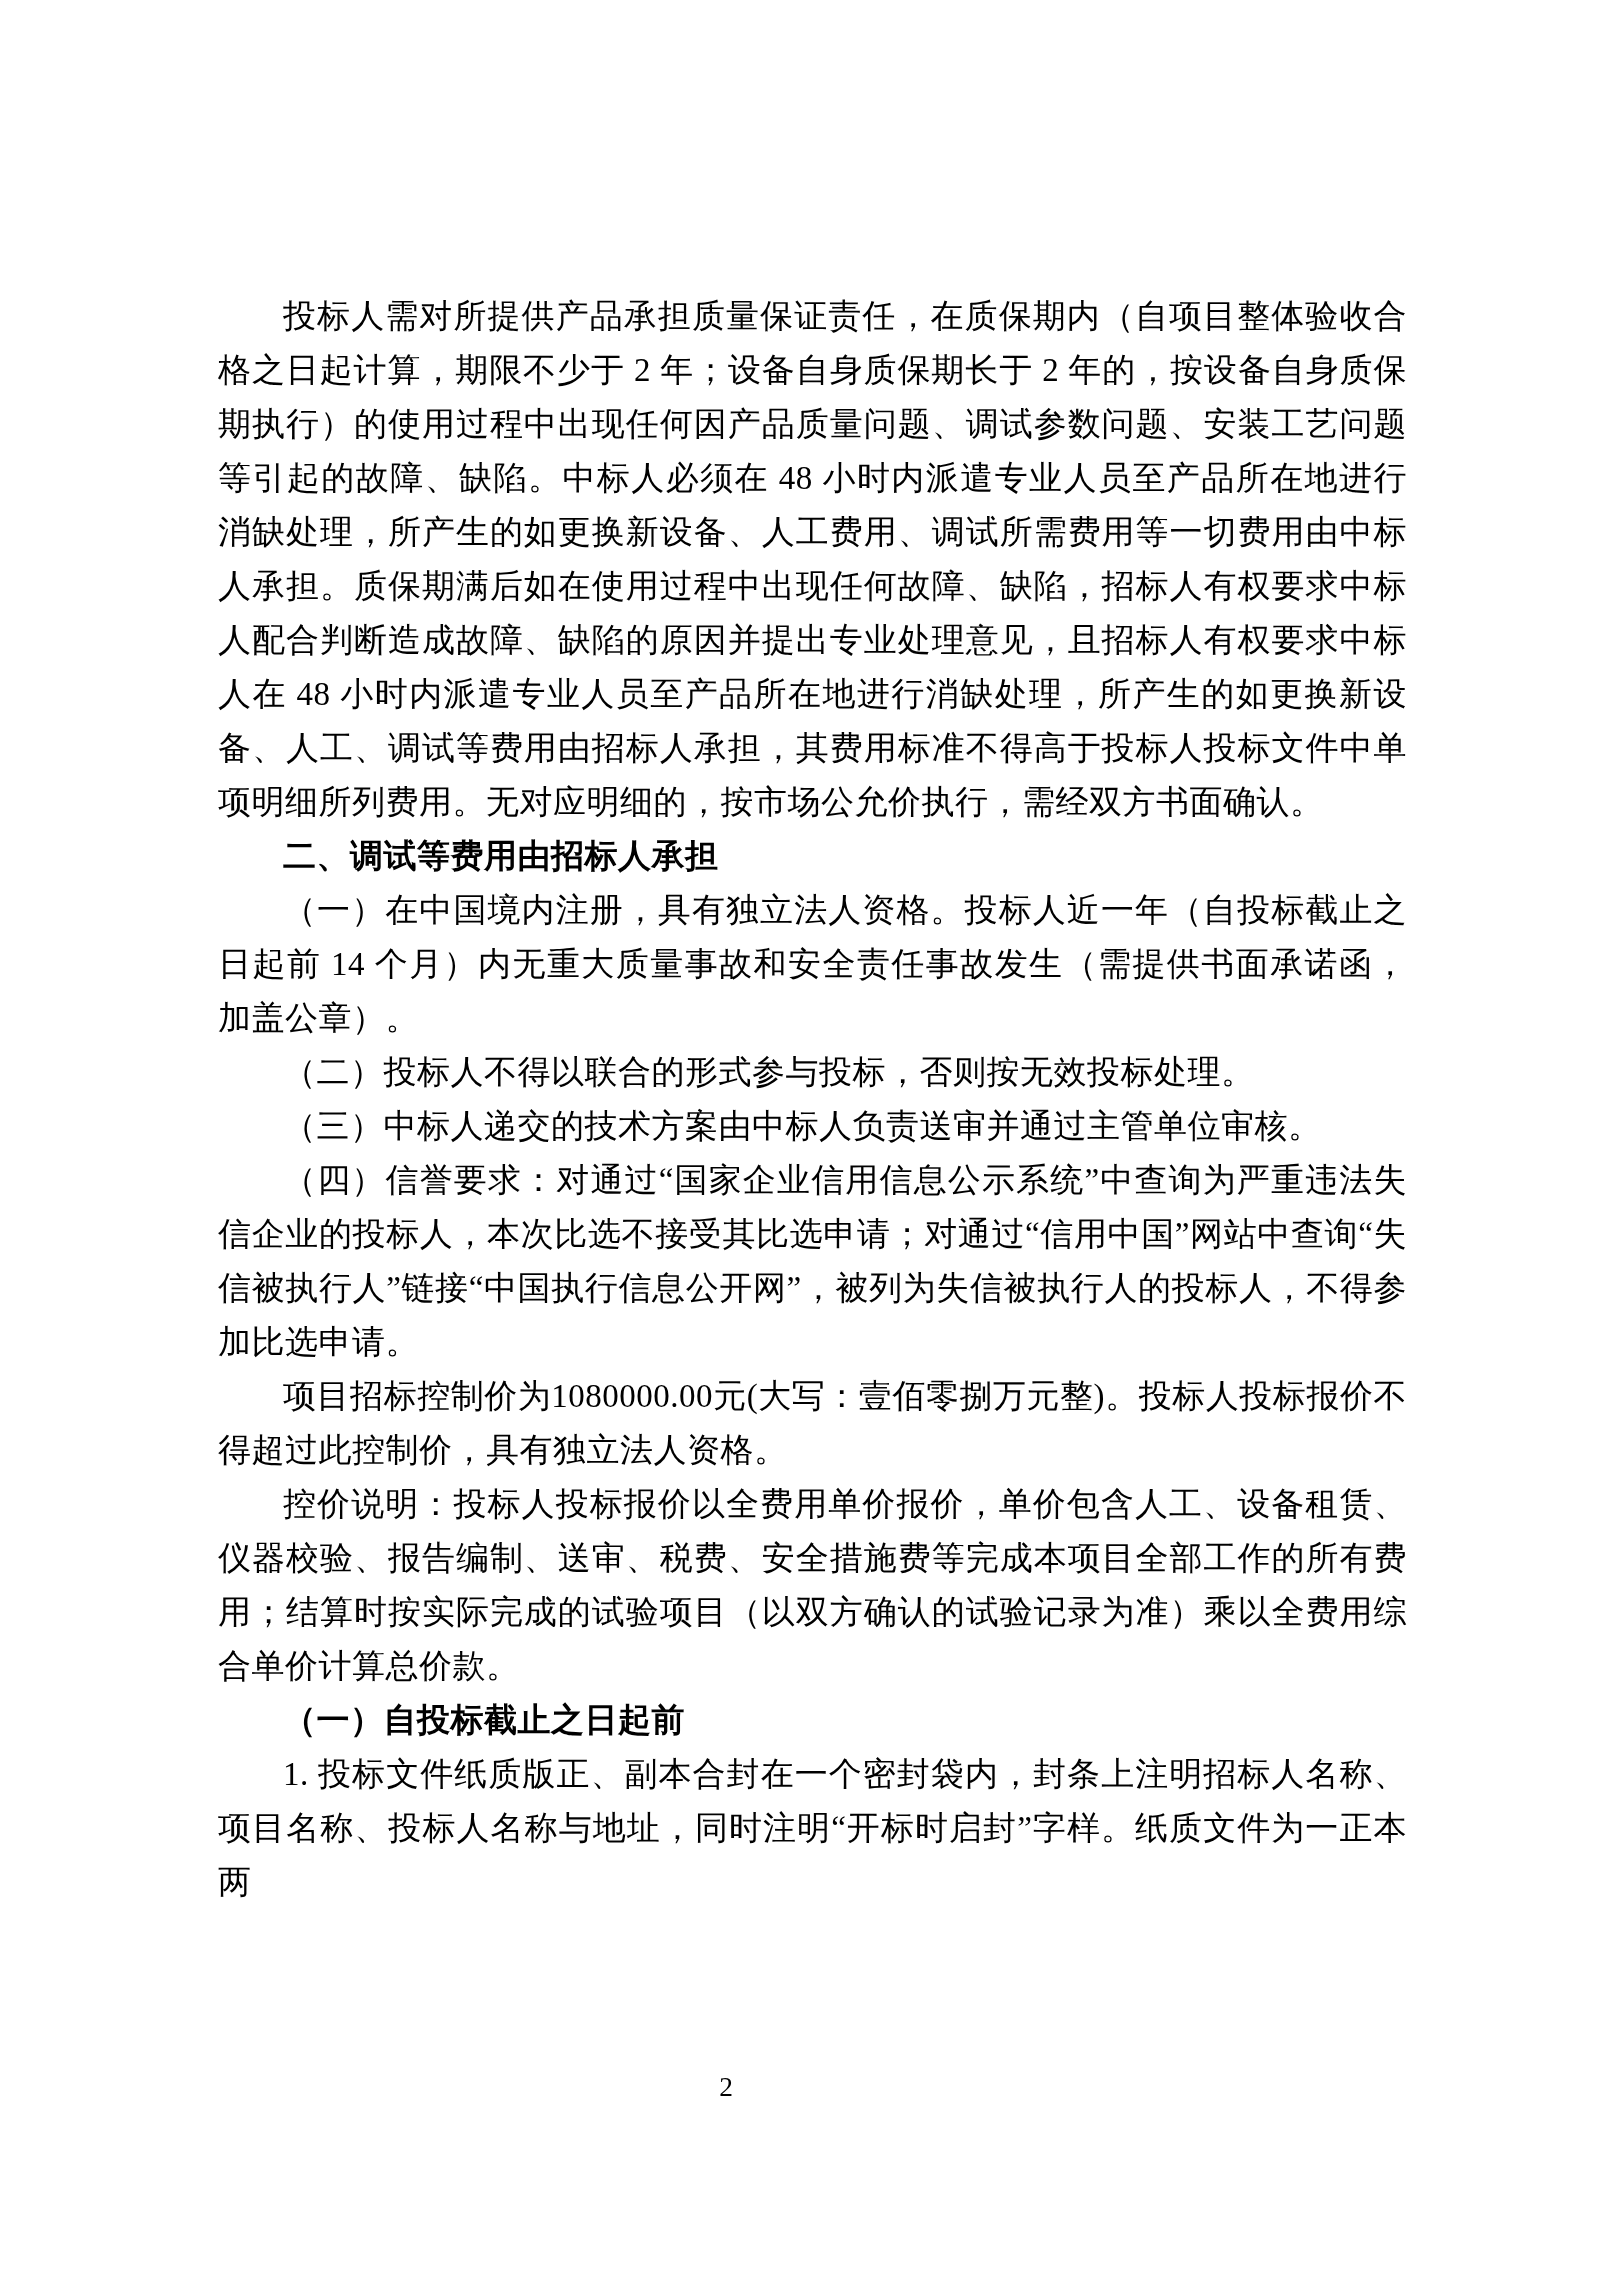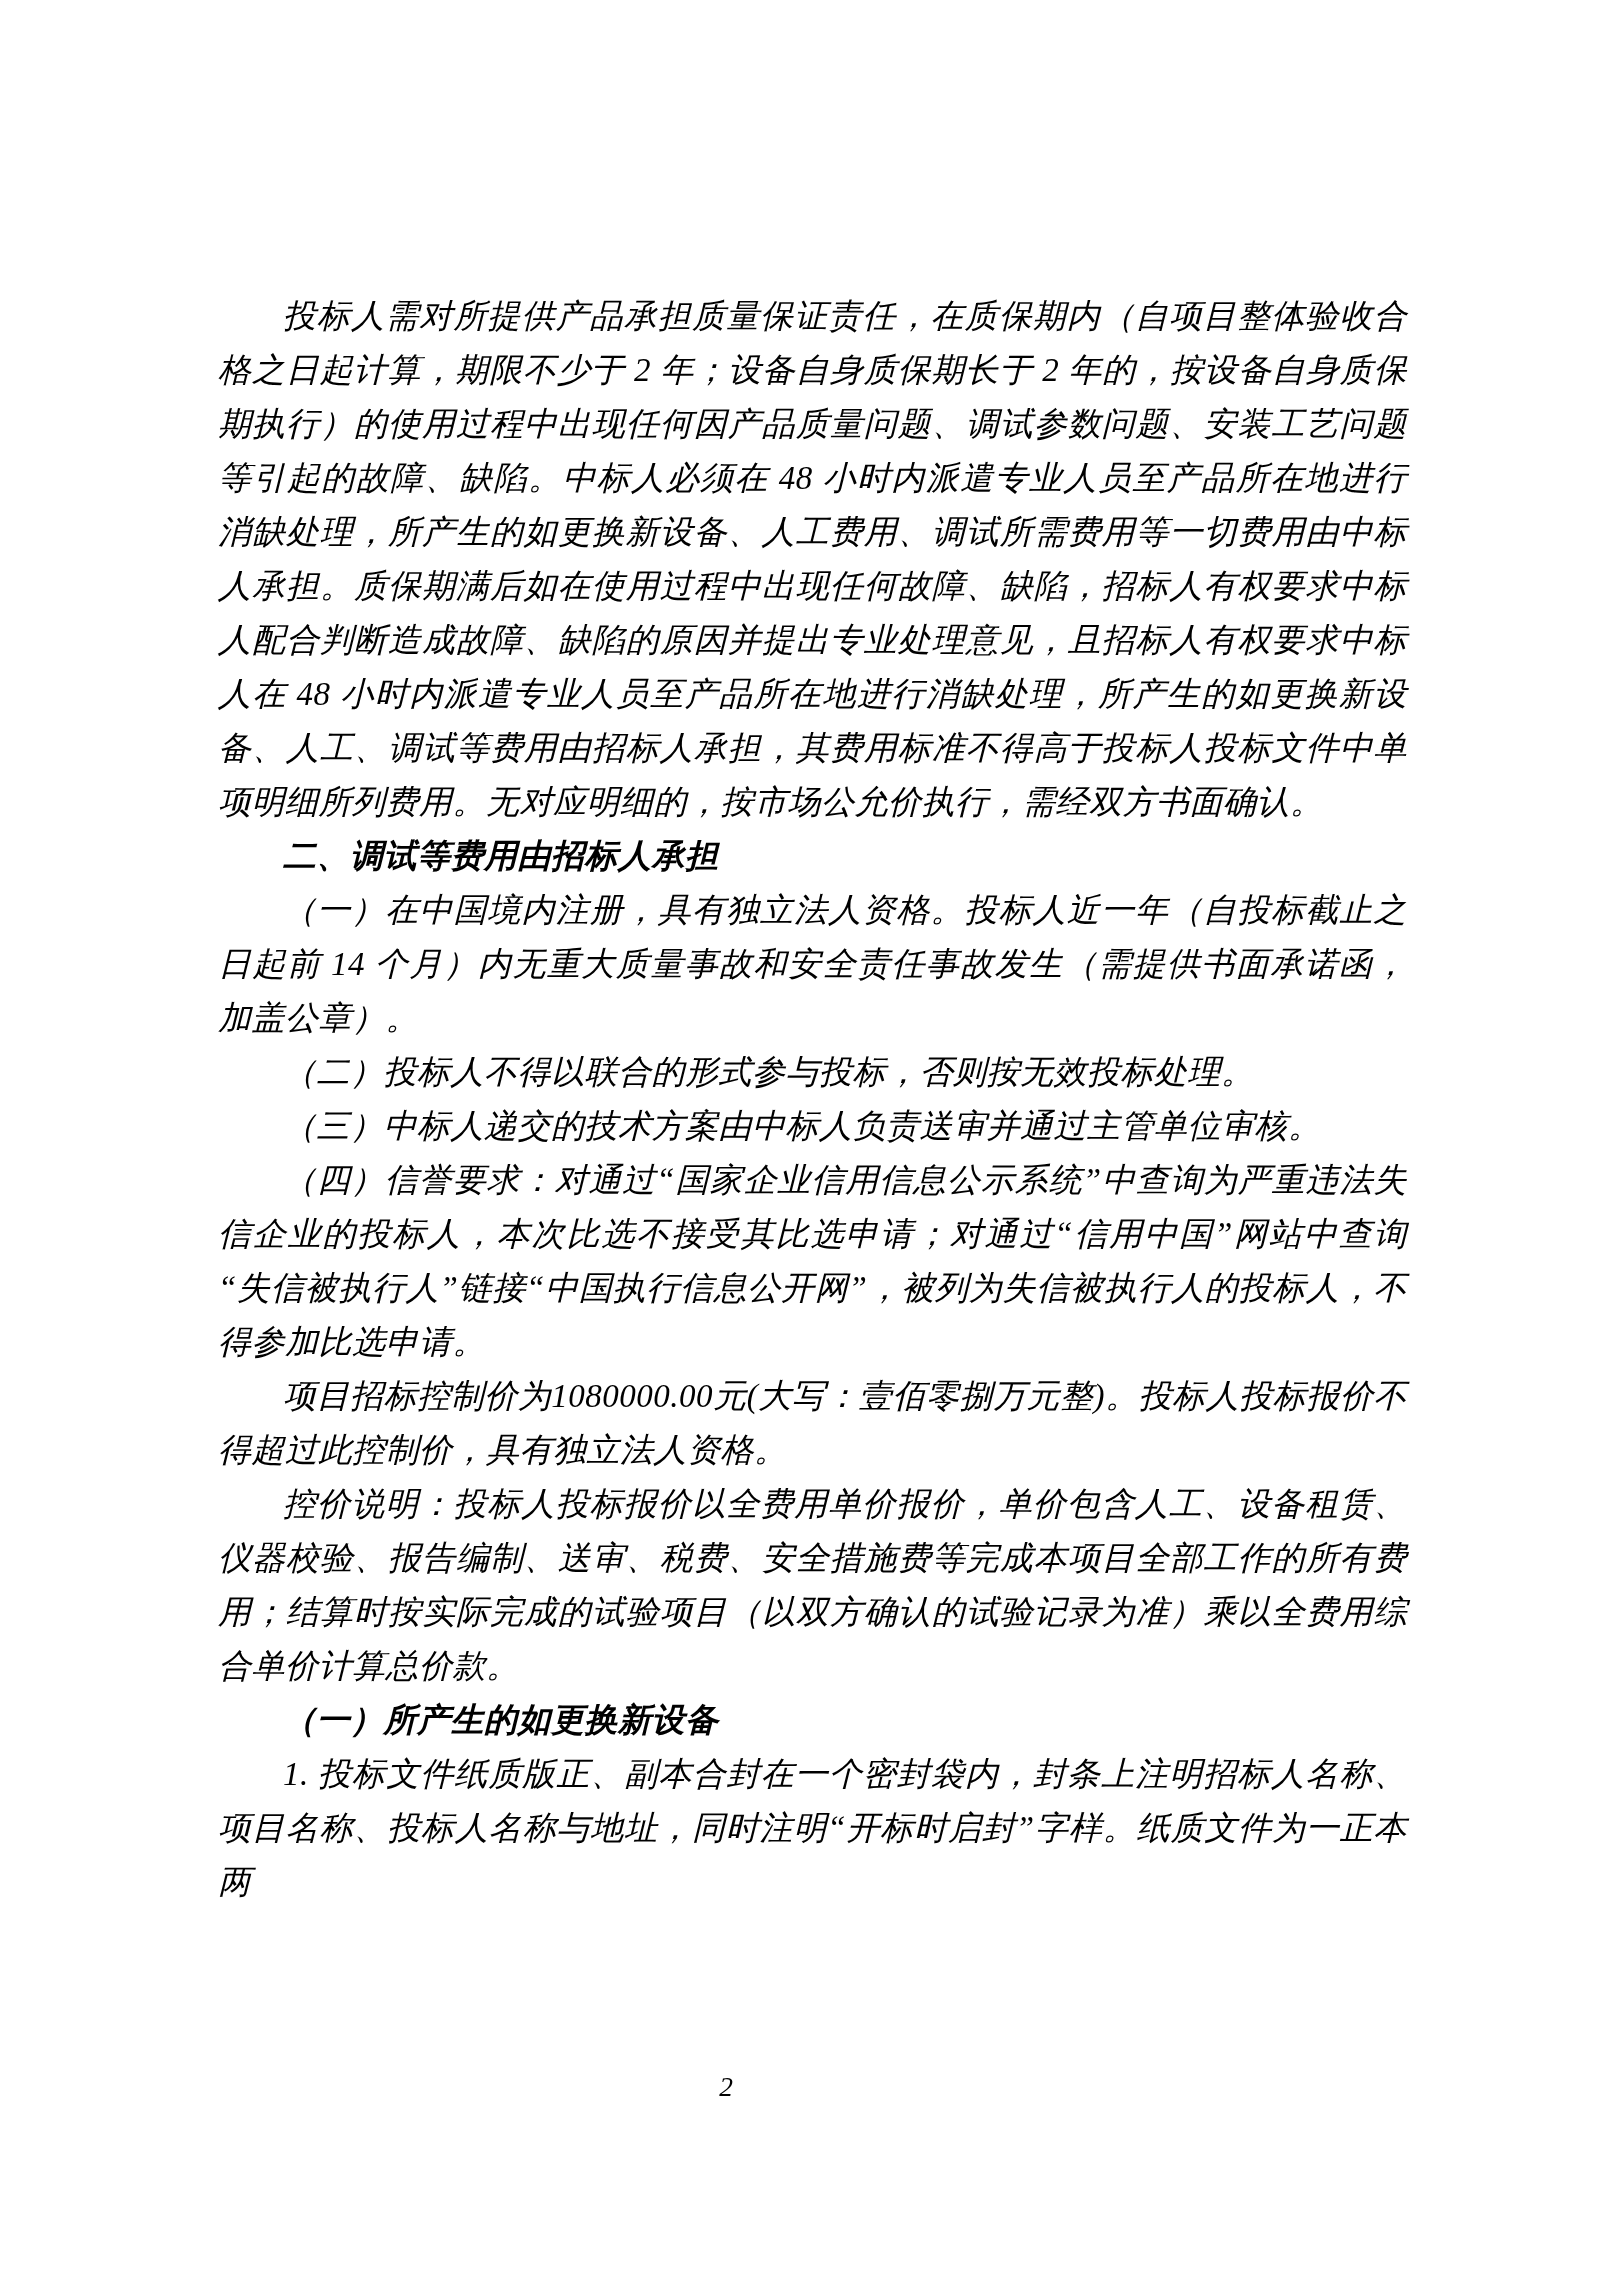--- a/index.html
+++ b/index.html
@@ -7,21 +7,20 @@
     padding: 0;
     background: #ffffff;
   }
   .page {
     position: relative;
     width: 1452px;
     height: 2284px;
     background: #ffffff;
     color: #000000;
     overflow: hidden;
-    font-style: italic;
   }
   .content {
     position: absolute;
     left: 218px;
     top: 289px;
     width: 1189px;
   }
   .para {
     margin: 0;
     padding: 0;
@@ -60,20 +59,20 @@
 <div class="page">
   <main class="content">
     <p class="para">投标人需对所提供产品承担质量保证责任，在质保期内（自项目整体验收合格之日起计算，期限不少于 2 年；设备自身质保期长于 2 年的，按设备自身质保期执行）的使用过程中出现任何因产品质量问题、调试参数问题、安装工艺问题等引起的故障、缺陷。中标人必须在 48 小时内派遣专业人员至产品所在地进行消缺处理，所产生的如更换新设备、人工费用、调试所需费用等一切费用由中标人承担。质保期满后如在使用过程中出现任何故障、缺陷，招标人有权要求中标人配合判断造成故障、缺陷的原因并提出专业处理意见，且招标人有权要求中标人在 48 小时内派遣专业人员至产品所在地进行消缺处理，所产生的如更换新设备、人工、调试等费用由招标人承担，其费用标准不得高于投标人投标文件中单项明细所列费用。无对应明细的，按市场公允价执行，需经双方书面确认。</p>
     <p class="heading">二、调试等费用由招标人承担</p>
     <p class="para">（一）在中国境内注册，具有独立法人资格。投标人近一年（自投标截止之日起前 14 个月）内无重大质量事故和安全责任事故发生（需提供书面承诺函，加盖公章）。</p>
     <p class="para">（二）投标人不得以联合的形式参与投标，否则按无效投标处理。</p>
     <p class="para">（三）中标人递交的技术方案由中标人负责送审并通过主管单位审核。</p>
     <p class="para">（四）信誉要求：对通过“国家企业信用信息公示系统”中查询为严重违法失信企业的投标人，本次比选不接受其比选申请；对通过“信用中国”网站中查询“失信被执行人”链接“中国执行信息公开网”，被列为失信被执行人的投标人，不得参加比选申请。</p>
     <p class="para">项目招标控制价为1080000.00元(大写：壹佰零捌万元整)。投标人投标报价不得超过此控制价，具有独立法人资格。</p>
     <p class="para">控价说明：投标人投标报价以全费用单价报价，单价包含人工、设备租赁、仪器校验、报告编制、送审、税费、安全措施费等完成本项目全部工作的所有费用；结算时按实际完成的试验项目（以双方确认的试验记录为准）乘以全费用综合单价计算总价款。</p>
-    <p class="heading">（一）所产生的如更换新设备</p>
+    <p class="heading">（一）自投标截止之日起前</p>
     <p class="para">1. 投标文件纸质版正、副本合封在一个密封袋内，封条上注明招标人名称、项目名称、投标人名称与地址，同时注明“开标时启封”字样。纸质文件为一正本两</p>
   </main>
   <footer class="footer">
     <span>2</span>
   </footer>
 </div>
 
 
 </body></html>

